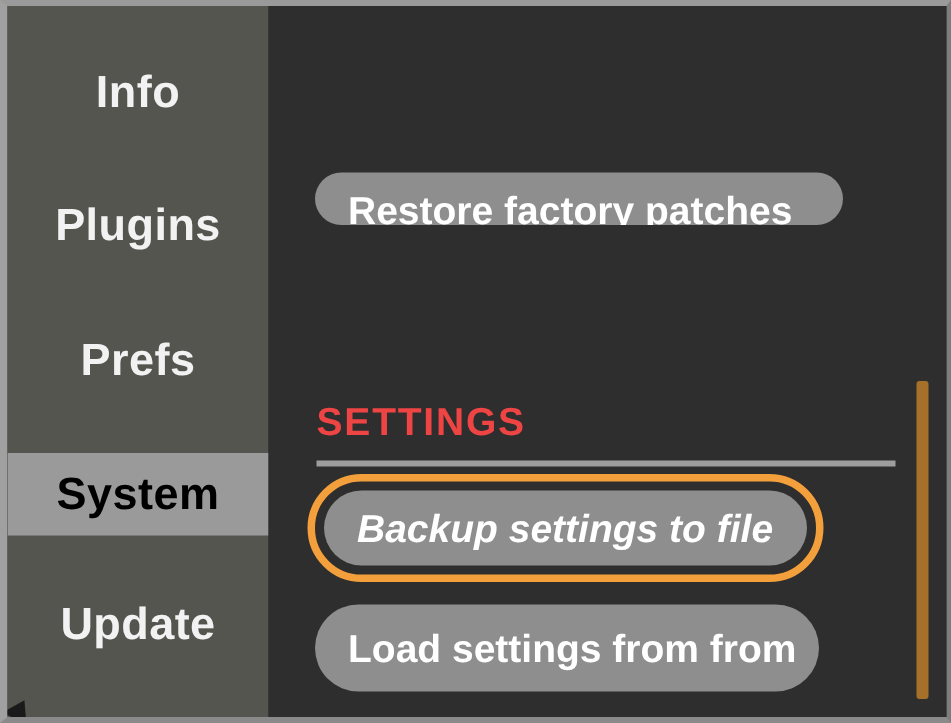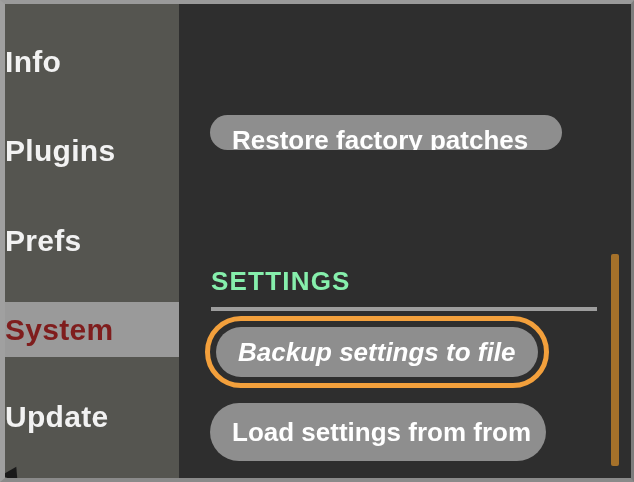--- a/index.html
+++ b/index.html
@@ -36,32 +36,33 @@
     width: 174px;
     height: 474px;
     background: #555550;
   }
   .nav-item {
     position: absolute;
     left: 0;
     width: 174px;
     height: 52px;
     line-height: 52px;
+    text-align: center;
     color: #f2f2f2;
     font-size: 30px;
     font-weight: bold;
     letter-spacing: 0.3px;
     box-sizing: border-box;
     white-space: nowrap;
   }
   .nav-item.active {
     background: #9a9a9a;
   }
   .nav-item.active .nav-label {
-    color: #7f1d1d;
+    color: #000000;
   }
   .nav-label { display: inline-block; }
 
   #nav-info    { top: 32px; }
   #nav-plugins { top: 121px; }
   #nav-prefs   { top: 211px; }
   #nav-system  { top: 298px; height: 55px; line-height: 55px; }
   #nav-update  { top: 387px; }
 
   
@@ -104,21 +105,21 @@
   }
 
   
   #settings-heading {
     position: absolute;
     left: 32px;
     top: 262px;
     font-size: 26px;
     font-weight: bold;
     letter-spacing: 1.2px;
-    color: #86efac;
+    color: #ef4444;
     white-space: nowrap;
   }
   #settings-divider {
     position: absolute;
     left: 32px;
     top: 303px;
     width: 386px;
     height: 4px;
     background: #9d9d9d;
   }

